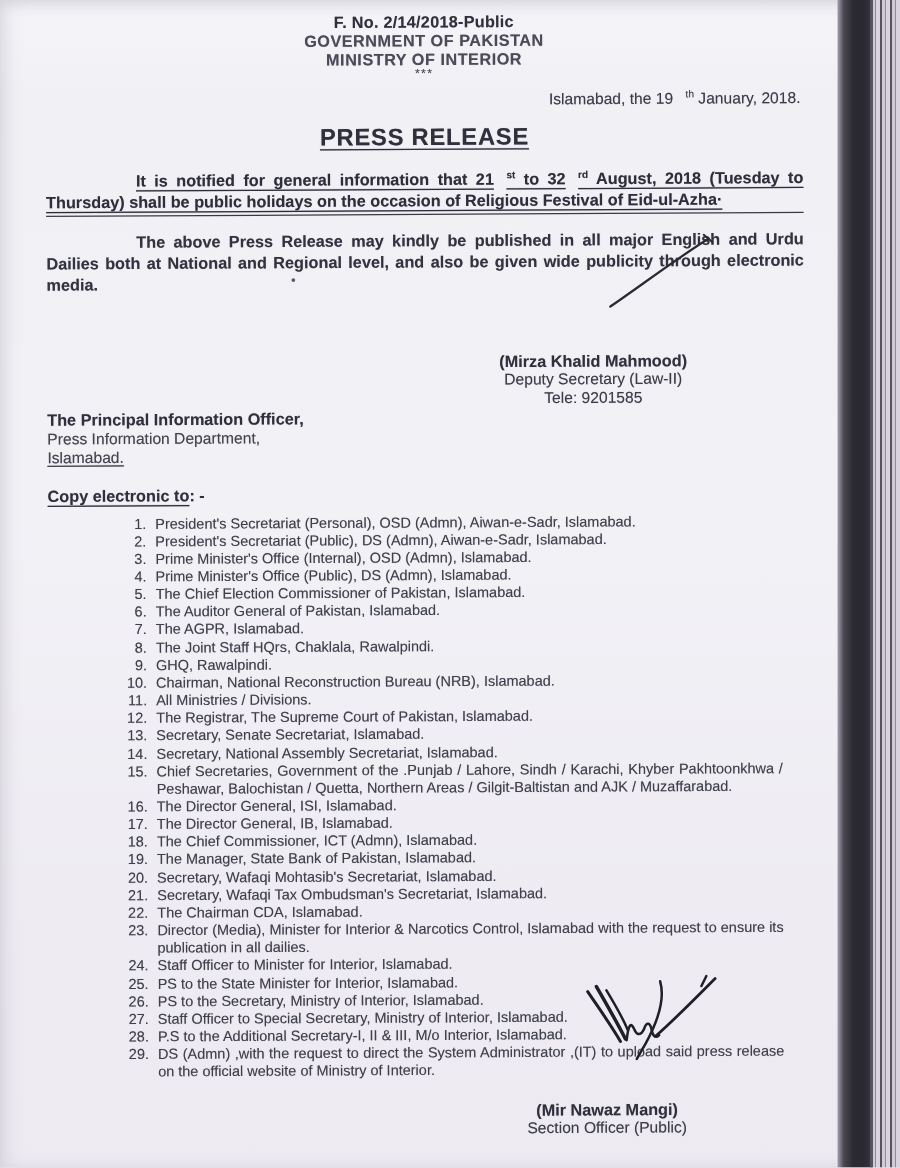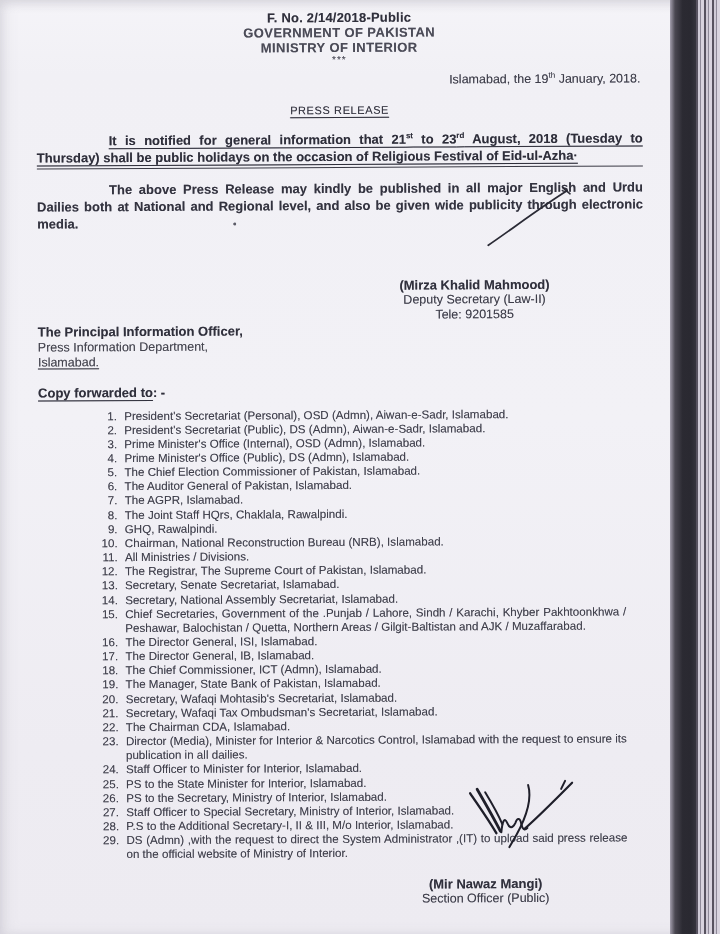--- a/index.html
+++ b/index.html
@@ -27,23 +27,23 @@
     position:absolute;left:36px;top:0;width:606px;height:100%;
     padding-top:10px;color:#30303c;
     transform:rotate(-0.3deg);transform-origin:50% 0;
     text-shadow:0 0 .6px rgba(45,45,62,.4);
   }
   .hdr{ text-align:center; line-height:15px; }
   .hdr .file{ font-size:13px; font-weight:bold; letter-spacing:.2px; }
   .hdr .gov,.hdr .min{ font-size:13px; font-weight:600; color:#4b4b57; letter-spacing:.4px; }
   .hdr .stars{ font-size:10px; color:#4b4b57; line-height:9px; letter-spacing:1px; }
   .dateline{ text-align:right; font-size:12.5px; color:#3d3d49; margin-top:9px; padding-right:2px; }
-  sup{ font-size:8px; vertical-align:super; line-height:0; }
+  sup{ font-size:8px; vertical-align:super; line-height:0;margin-left:10px; }
   .title-row{ text-align:center; margin-top:13px; }
-  .title{ font-size:11px; font-weight:normal; letter-spacing:.6px; text-decoration:underline; text-underline-offset:3px;text-align:right; }
+  .title{ font-size:19px; font-weight:bold; letter-spacing:.6px; text-decoration:underline; text-underline-offset:3px;text-align:right; }
   .para{ font-size:13px; font-weight:bold; text-align:justify; line-height:17px; margin:0; }
   .para.notice{ margin-top:13px; text-indent:72px; color:#2e2e3a; border-bottom:1.6px solid #3a3a45; padding-bottom:2px; }
   .para.notice .utext{ text-decoration:underline; text-decoration-thickness:1px; text-underline-offset:2.5px; }
   .para.pub{ margin-top:12px; text-indent:72px; color:#33333f; }
   .sig{ width:230px; text-align:center; line-height:15px; }
   .sig .name{ font-size:13px; font-weight:bold; }
   .sig .desig,.sig .tele{ font-size:12.5px; color:#3d3d49; }
   .sig1{ margin-left:322px; margin-top:47px; }
   .sig2{ margin-left:330px; margin-top:16px; }
   .addr{ margin-top:0; line-height:15.5px; }
@@ -72,42 +72,42 @@
     <div class="min">MINISTRY OF INTERIOR</div>
     <div class="stars">***</div>
   </div>
 
   <div class="dateline"><span>Islamabad, the 19</span><sup>th</sup><span> January, 2018.</span></div>
 
   <div class="title-row">
     <span class="title">PRESS RELEASE</span>
   </div>
 
-  <p class="para notice"><span class="utext"><span>It is notified for general information that 21</span><sup>st</sup><span> to 23</span><sup>rd</sup><span> August, 2018 (Tuesday to Thursday) shall be public holidays on the  occasion  of  Religious Festival of Eid-ul-Azha·</span></span></p>
+  <p class="para notice"><span class="utext"><span>It is notified for general information that 21</span><sup>st</sup><span> to 32</span><sup>rd</sup><span> August, 2018 (Tuesday to Thursday) shall be public holidays on the  occasion  of  Religious Festival of Eid-ul-Azha·</span></span></p>
 
   <p class="para pub">The above Press Release may kindly be published in all major English and Urdu Dailies both at National and Regional level, and also be given wide publicity through electronic media.</p>
 
   <svg class="sigmark" style="left:448px; top:186px;" width="96" height="66" viewBox="0 0 96 66">
     <path d="M3 60 C 24 46, 56 22, 82 6" fill="none" stroke="#2a2a35" stroke-width="1.8" stroke-linecap="round"></path>
     <path d="M78 3 L85 9" fill="none" stroke="#2a2a35" stroke-width="1.6" stroke-linecap="round"></path>
   </svg>
 
   <div class="sig sig1">
     <div class="name">(Mirza Khalid Mahmood)</div>
     <div class="desig">Deputy Secretary (Law-II)</div>
     <div class="tele">Tele: 9201585</div>
   </div>
 
   <div class="addr">
     <div class="a1">The Principal Information Officer,</div>
     <div class="a2">Press Information Department,</div>
     <div class="a3">Islamabad.</div>
   </div>
 
-  <div class="copyhead"><span class="u">Copy forwarded to</span><span>: -</span></div>
+  <div class="copyhead"><span class="u">Copy electronic to</span><span>: -</span></div>
 
   <ol class="dist">
       <li>President's Secretariat (Personal), OSD (Admn), Aiwan-e-Sadr, Islamabad.</li>
       <li>President's Secretariat (Public), DS (Admn), Aiwan-e-Sadr, Islamabad.</li>
       <li>Prime Minister's Office (Internal), OSD (Admn), Islamabad.</li>
       <li>Prime Minister's Office (Public), DS (Admn), Islamabad.</li>
       <li>The Chief Election Commissioner of Pakistan, Islamabad.</li>
       <li>The Auditor General of Pakistan, Islamabad.</li>
       <li>The AGPR, Islamabad.</li>
       <li>The Joint Staff HQrs, Chaklala, Rawalpindi.</li>

